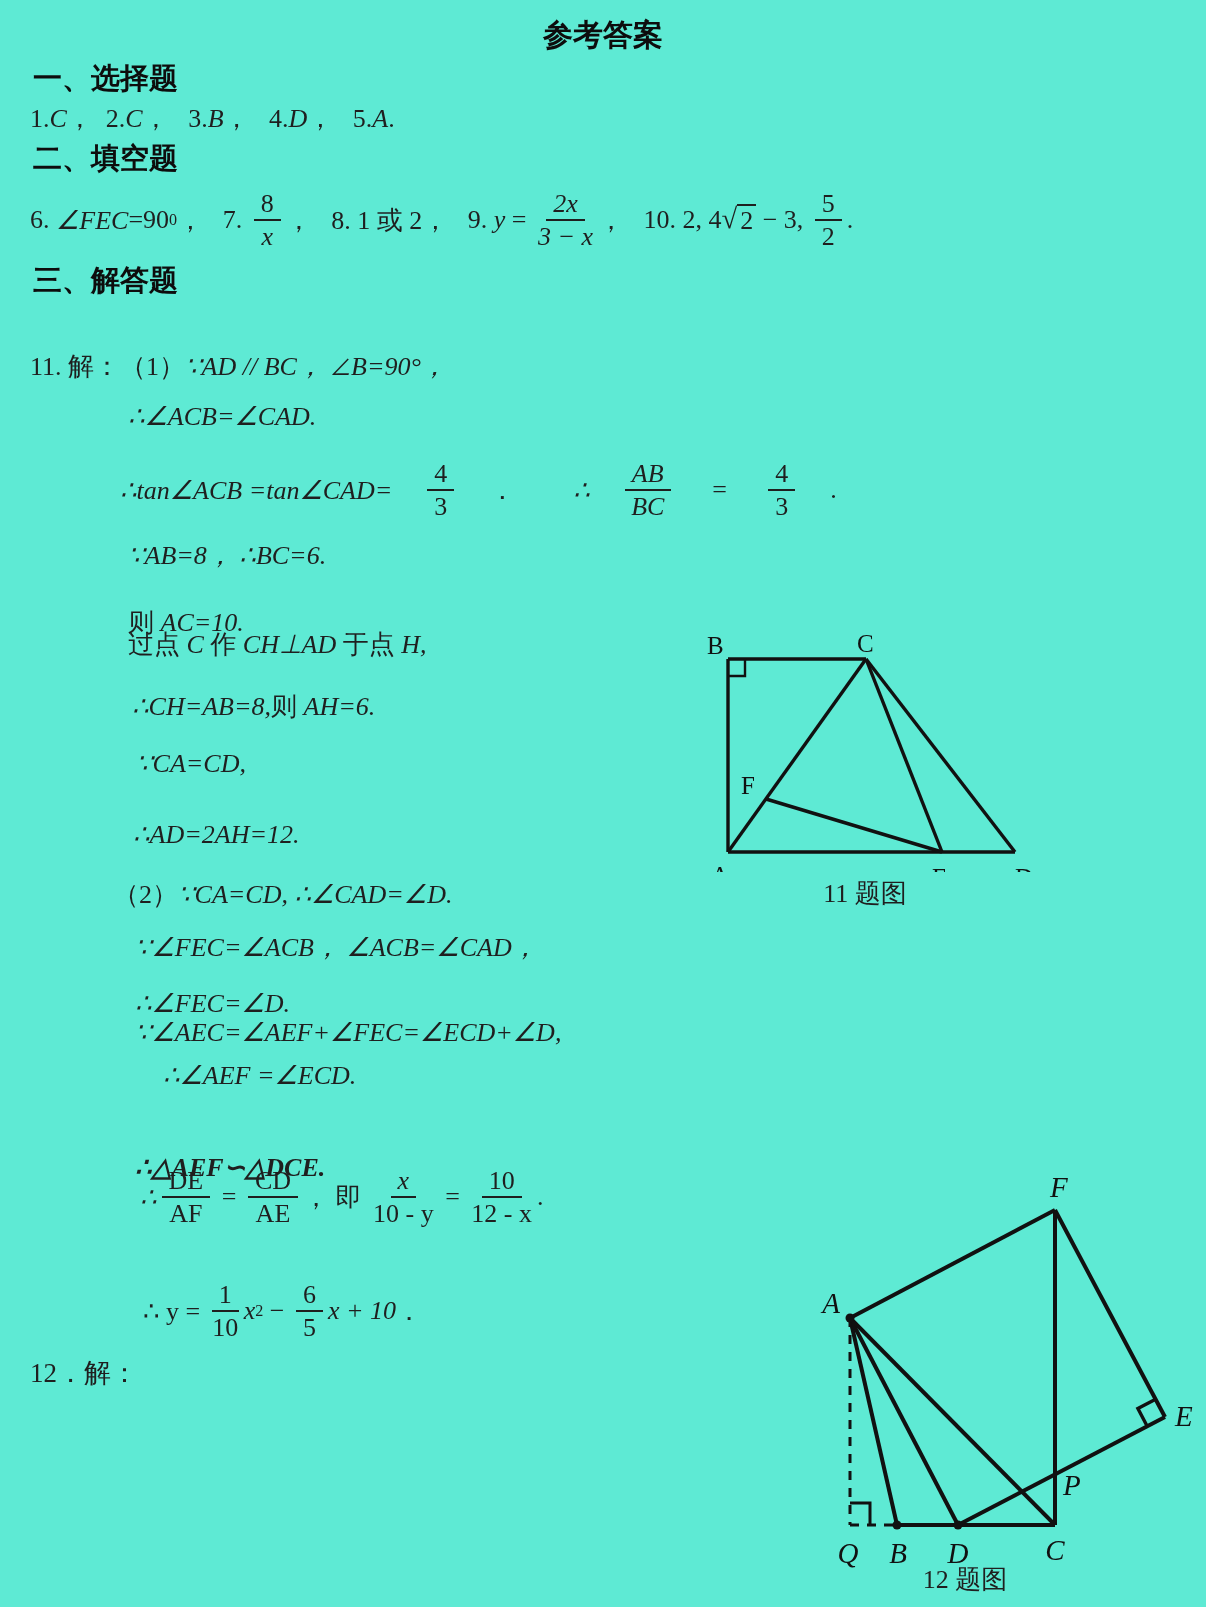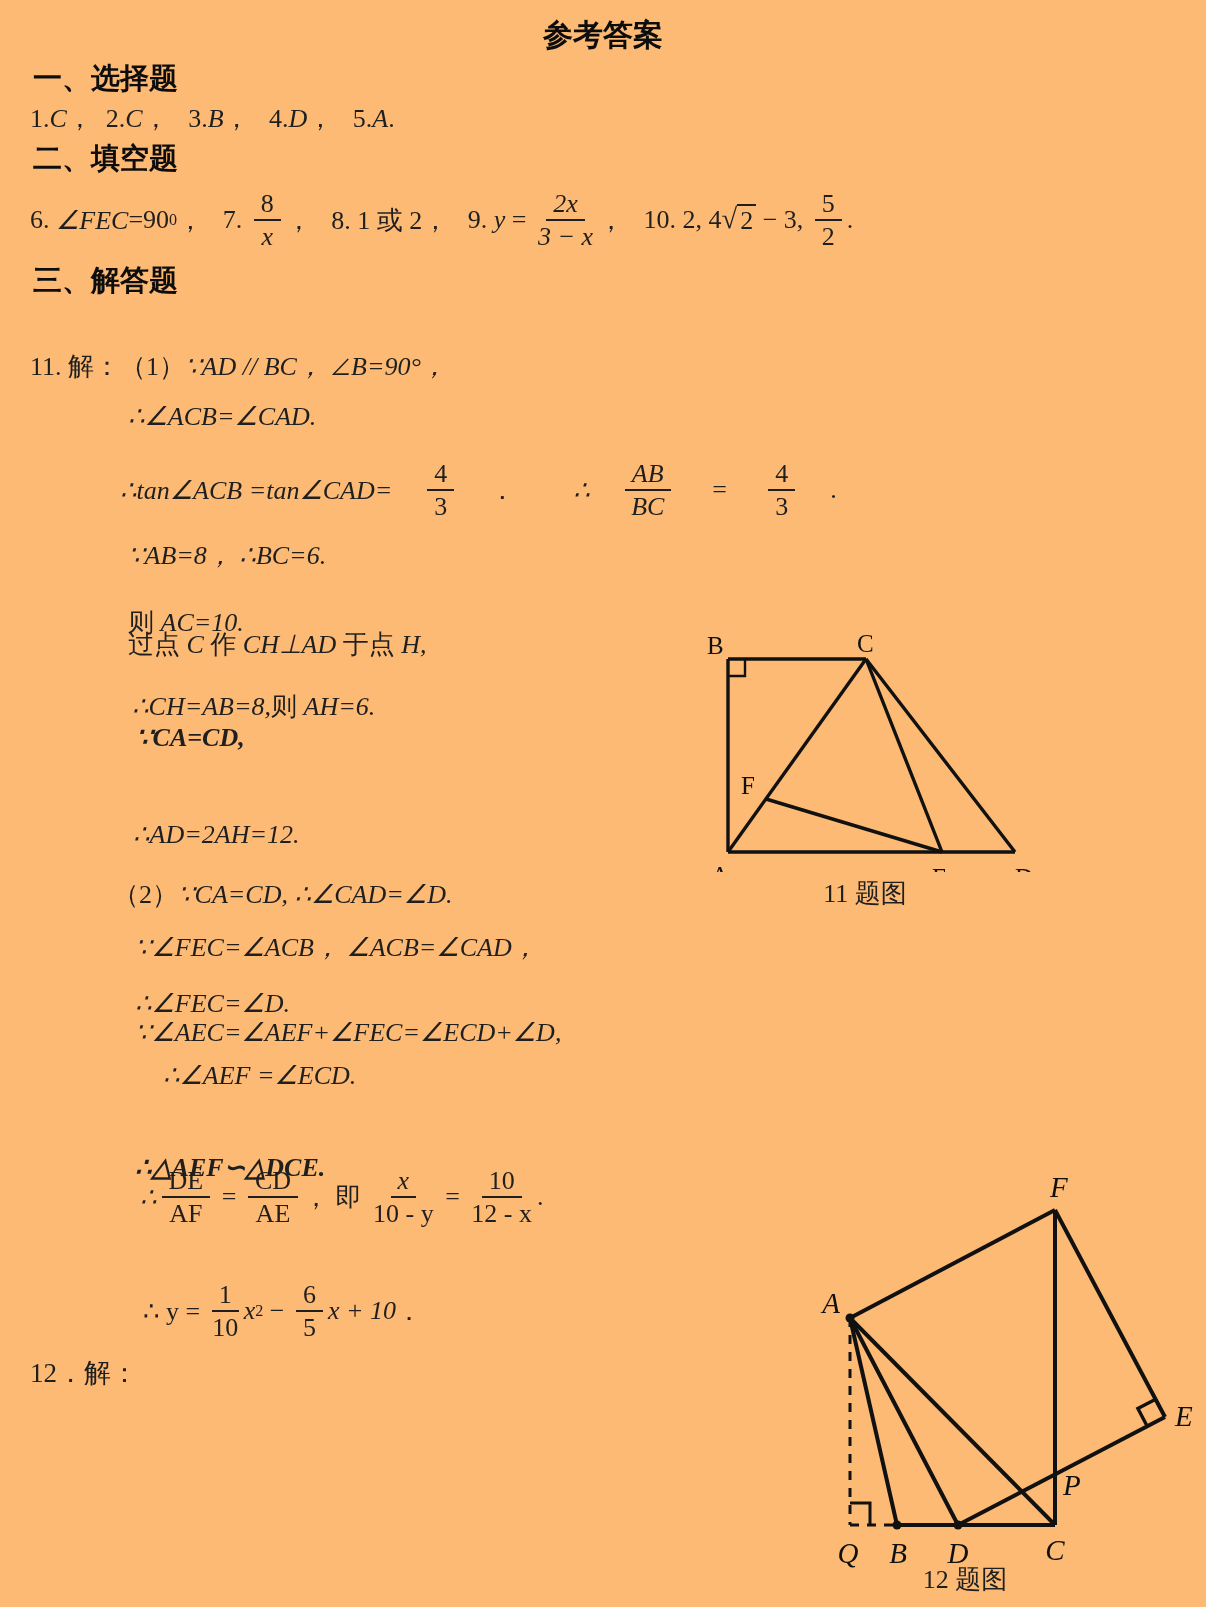--- a/index.html
+++ b/index.html
@@ -1,17 +1,17 @@
 <!DOCTYPE html>
 <html><head>
 <meta charset="utf-8">
 <style>
   html,body{margin:0;padding:0;background:#e8e8e8;}
   .page{
-    position:relative;width:1206px;height:1607px;background:#fdba74;
+    position:relative;width:1206px;height:1607px;background:#5eead4;
     font-family:"Liberation Serif", serif;color:#1f1f1f;overflow:hidden;
   }
   .t{position:absolute;white-space:pre;font-size:26px;line-height:1.15;}
   .hd{font-family:"Liberation Sans", sans-serif;font-weight:bold;color:#0d0d0d;font-size:29px;}
   .title{left:0;width:100%;text-align:center;font-size:30px;}
   .red{color:#c9302c;}
   .m{font-style:italic;}
   .row{position:absolute;display:flex;align-items:center;white-space:pre;font-size:26px;}
   .frac{display:inline-flex;flex-direction:column;align-items:center;line-height:1.12;margin:0 5px;text-align:center;}
   .frac .fn{border-bottom:2px solid #1f1f1f;padding:0 7px 1px;}
@@ -65,21 +65,21 @@
     <span class="frac"><span class="fn m">AB</span><span class="fd m">BC</span></span>
     <span> = </span>
     <span class="frac"><span class="fn">4</span><span class="fd">3</span></span>
     <span>.</span>
   </div>
 
   <div class="t m" style="left:128px;top:541px;">∵AB=8， ∴BC=6.</div>
   <div class="t" style="left:128px;top:608px;"><span>则 </span><span class="m">AC=10.</span></div>
   <div class="t" style="left:128px;top:630px;"><span>过点 </span><span class="m">C</span><span> 作 </span><span class="m">CH⊥AD</span><span> 于点 </span><span class="m">H,</span></div>
   <div class="t" style="left:132px;top:692px;"><span class="m">∴CH=AB=8,</span><span>则 </span><span class="m">AH=6.</span></div>
-  <div class="t m" style="left:136px;top:723px;font-weight:bold;">∵CA=CD,</div>
+  <div class="t m" style="left:136px;top:749px;">∵CA=CD,</div>
   <div class="t m" style="left:133px;top:820px;">∴AD=2AH=12.</div>
   <div class="t" style="left:72px;top:880px;margin-left:41px;"><span>（2）</span><span class="m">∵CA=CD, ∴∠CAD=∠D.</span></div>
   <div class="t m" style="left:135px;top:933px;">∵∠FEC=∠ACB， ∠ACB=∠CAD，</div>
   <div class="t m" style="left:135px;top:977px;margin-top:12px;">∴∠FEC=∠D.</div>
   <div class="t m" style="left:135px;top:1018px;">∵∠AEC=∠AEF+∠FEC=∠ECD+∠D,</div>
   <div class="t m" style="left:135px;top:1061px;margin-left:28px;">∴∠AEF =∠ECD.</div>
   <div class="t m" style="left:135px;top:1153px;font-weight:bold;">∴△AEF∽△DCE.</div>
 
   <div class="row" style="left:140px;top:1155px;height:84px;">
     <span class="m">∴</span>

